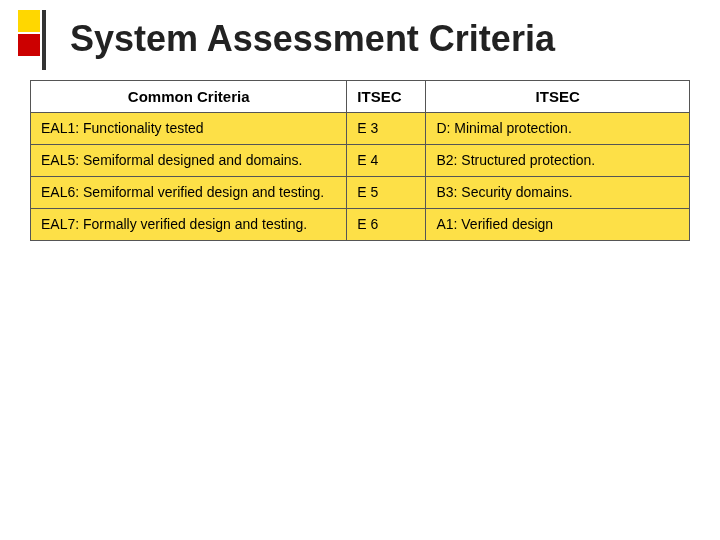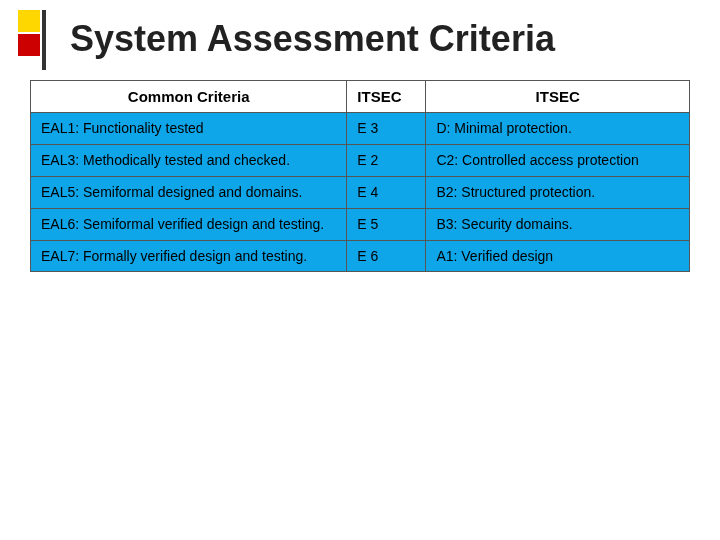--- a/index.html
+++ b/index.html
@@ -103,21 +103,21 @@
       width: 12%;
       text-align: left;
     }
 
     thead th.col-tcsec {
       width: 40%;
       text-align: center;
     }
 
     tbody tr {
-      background: #0ea5e9;
+      background: #fde047;
     }
 
     tbody td {
       border: 1.5px solid #555555;
       padding: 6px 10px;
       vertical-align: top;
       line-height: 1.35;
     }
 
     tbody td.col-common {
@@ -156,25 +156,20 @@
           <th class="col-tcsec">ITSEC</th>
         </tr>
       </thead>
       <tbody id="table-body">
       <tr>
             <td class="col-common">EAL1: Functionality tested</td>
             <td class="col-itsec">E 3</td>
             <td class="col-tcsec">D: Minimal protection.</td>
           </tr>
           <tr>
-            <td class="col-common">EAL3: Methodically tested and checked.</td>
-            <td class="col-itsec">E 2</td>
-            <td class="col-tcsec">C2: Controlled access protection</td>
-          </tr>
-          <tr>
             <td class="col-common">EAL5: Semiformal designed and domains.</td>
             <td class="col-itsec">E 4</td>
             <td class="col-tcsec">B2: Structured protection.</td>
           </tr>
           <tr>
             <td class="col-common">EAL6: Semiformal verified design and testing.</td>
             <td class="col-itsec">E 5</td>
             <td class="col-tcsec">B3: Security domains.</td>
           </tr>
           <tr>

